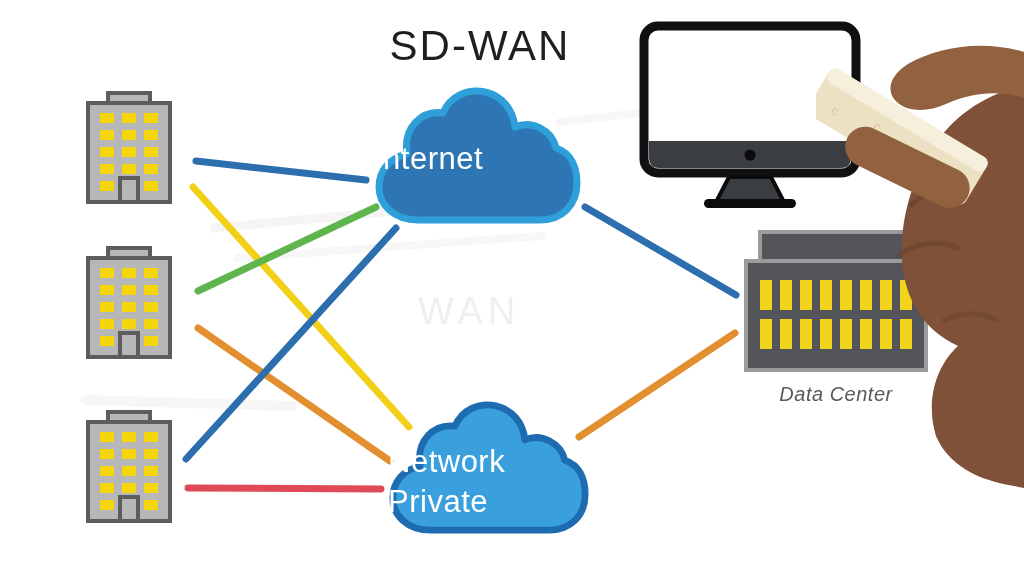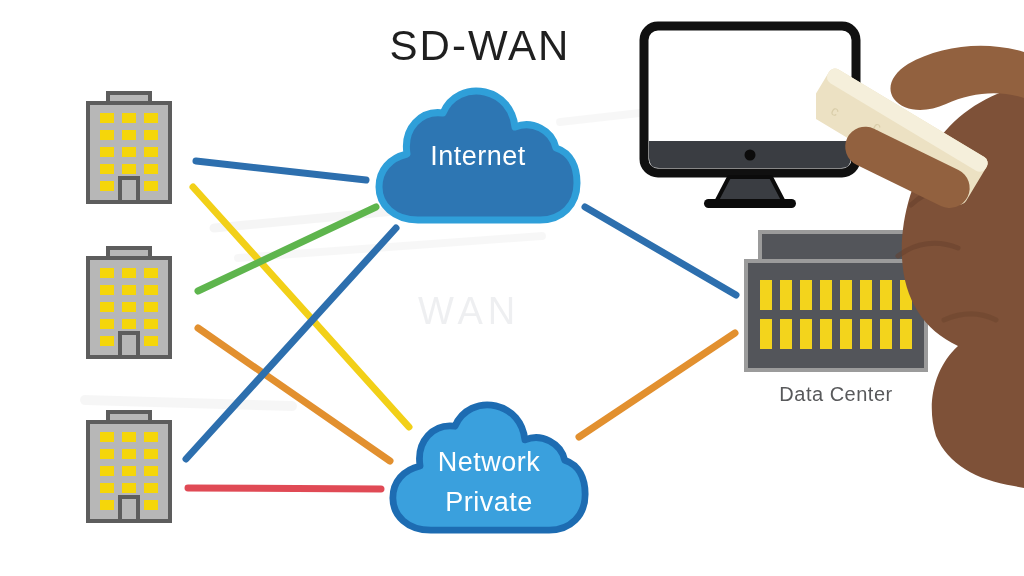--- a/index.html
+++ b/index.html
@@ -38,42 +38,42 @@
   .bwindow.empty{background:transparent;}
   .b-door{
     position:absolute;bottom:0;left:50%;transform:translateX(-50%);
     width:14px;height:20px;background:#b7b7b7;
     border:4px solid #5d5d5d;border-bottom:none;
   }
   
   .cloud{position:absolute;}
   .cloud svg{display:block;}
   .cloud-label{
-    position:absolute;left:0;width:100%;text-align:center;color:#ffffff;
-    font-size:27px;letter-spacing:0.5px;
+    position:absolute;left:0;width:100%;text-align:left;color:#ffffff;
+    font-size:31px;letter-spacing:0.5px;
   }
   .cloud-label .ln{line-height:40px;}
   
   .dc-back{
     position:absolute;left:758px;top:230px;width:164px;height:42px;
     background:#53555a;border:4px solid #9b9b9b;
   }
   .dc-front{
     position:absolute;left:744px;top:259px;width:176px;height:105px;
     background:#53555a;border:4px solid #9b9b9b;
   }
   .server-bars{
     display:grid;grid-template-columns:repeat(8,12px);
     grid-template-rows:30px 30px;gap:9px 8px;justify-content:center;
     padding-top:17px;
   }
   .sbar{background:#f3d41c;}
   .dc-label{
     position:absolute;left:744px;top:383px;width:184px;text-align:center;
-    font-size:20px;color:#58595b;letter-spacing:0.5px;
+    font-size:20px;color:#58595b;letter-spacing:0.5px;font-style:italic;
   }
 </style>
 </head>
 <body>
 
 <div class="stage">
 
   <svg class="layer">
     <line x1="214" y1="228" x2="556" y2="196" stroke="rgba(0,0,0,0.04)" stroke-width="9" stroke-linecap="round"></line>
     <line x1="238" y1="258" x2="542" y2="236" stroke="rgba(0,0,0,0.03)" stroke-width="8" stroke-linecap="round"></line>

